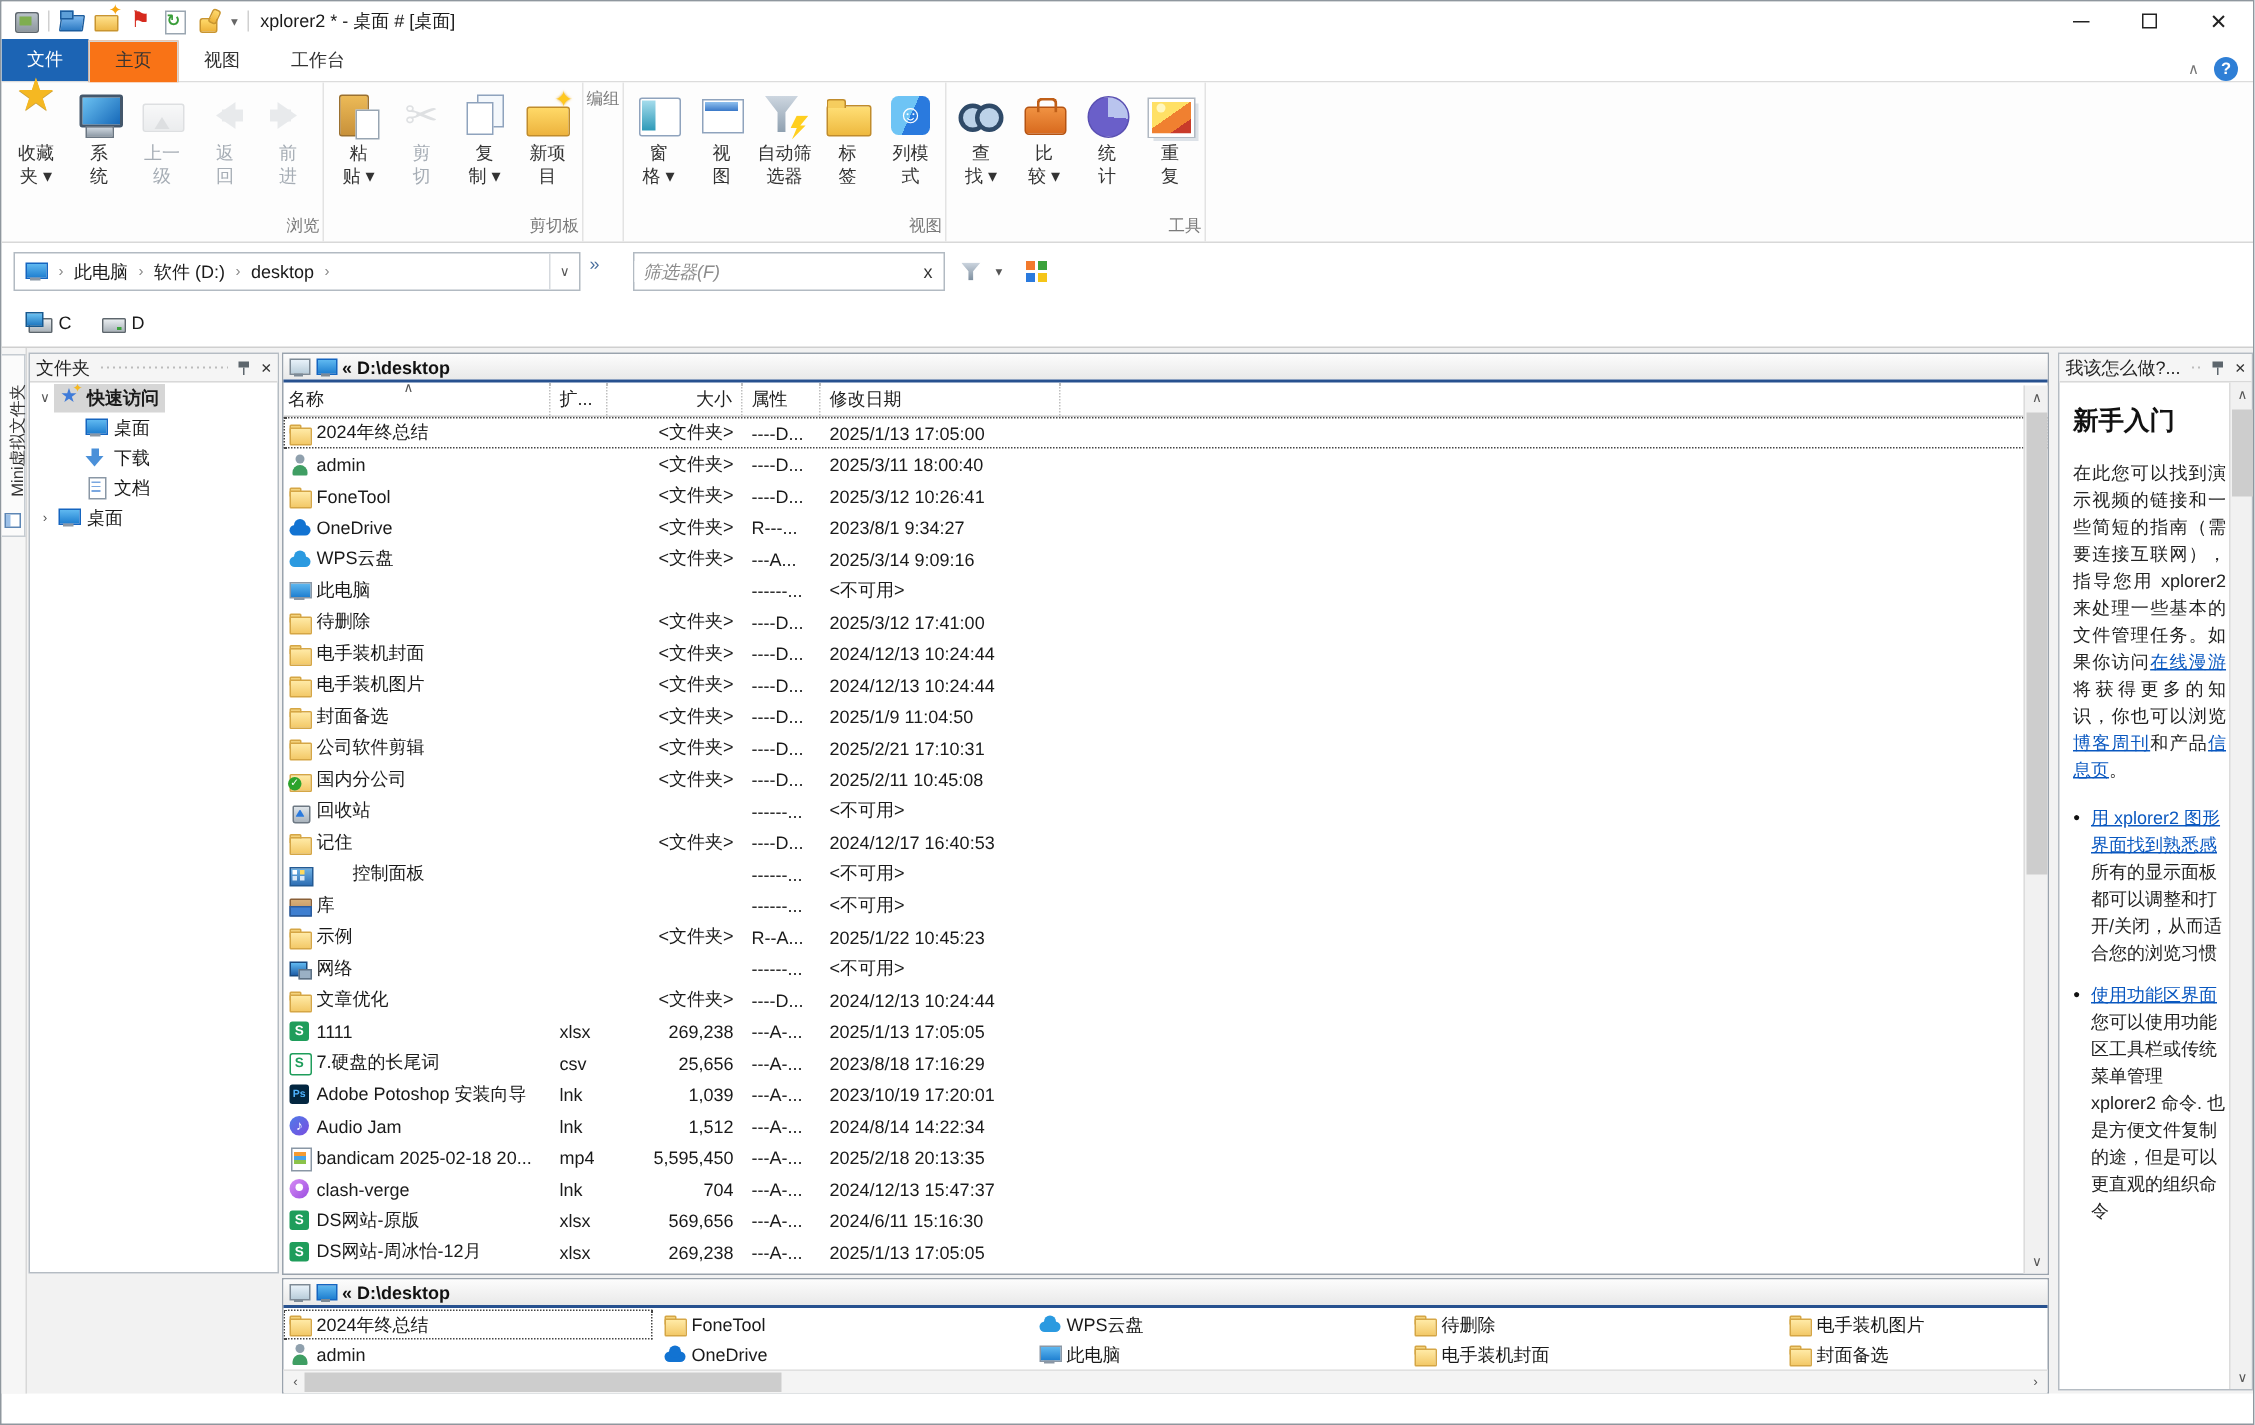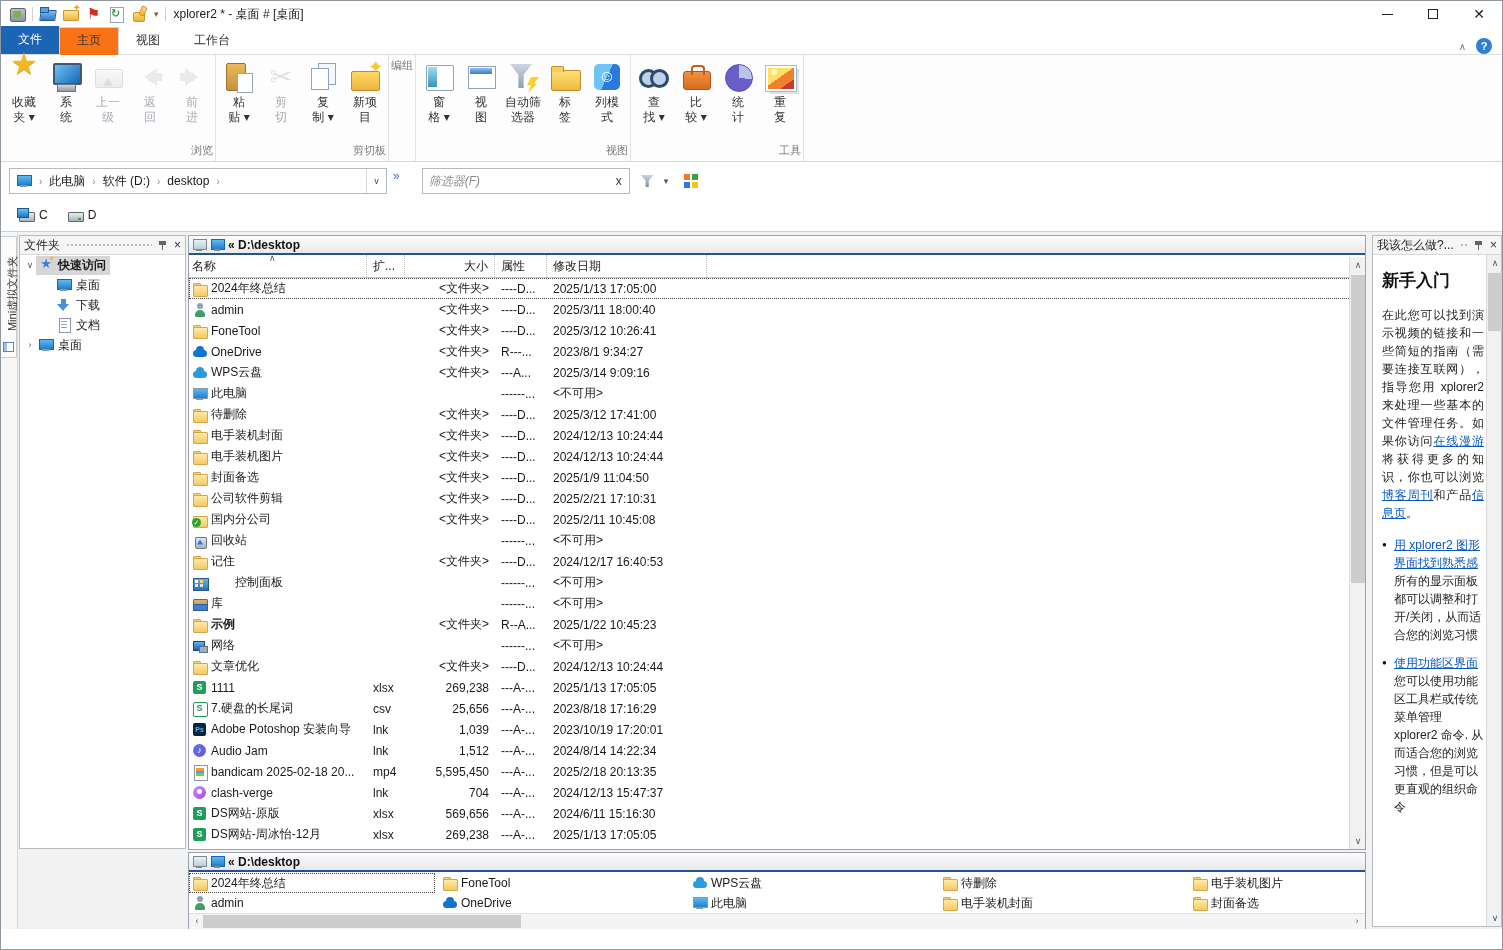--- a/index.html
+++ b/index.html
@@ -653,21 +653,21 @@
               <span style="overflow: hidden; text-overflow: ellipsis;">库</span>
             </div>
             <div class="lcell c-ext"></div>
             <div class="lcell c-size"></div>
             <div class="lcell c-attr">------...</div>
             <div class="lcell c-date">&lt;不可用&gt;</div>
           </div>
           <div class="lrow">
             <div class="lcell c-name">
               <span class="fic folder"></span>
-              <span style="overflow: hidden; text-overflow: ellipsis; font-weight: bold;">示例</span>
+              <span style="overflow: hidden; text-overflow: ellipsis;">示例</span>
             </div>
             <div class="lcell c-ext"></div>
             <div class="lcell c-size">&lt;文件夹&gt;</div>
             <div class="lcell c-attr">R--A...</div>
             <div class="lcell c-date">2025/1/22 10:45:23</div>
           </div>
           <div class="lrow">
             <div class="lcell c-name">
               <span class="fic network"></span>
               <span style="overflow: hidden; text-overflow: ellipsis;">网络</span>
@@ -785,21 +785,21 @@
       <div id="help-body">
         <div id="help-title">新手入门</div>
         <div id="help-intro"><span>在此您可以找到演示视频的链接和一些简短的指南（需要连接互联网），指导您用 xplorer2 来处理一些基本的文件管理任务。如果你访问</span><span class="hlink">在线漫游</span><span>将获得更多的知识，你也可以浏览</span><span class="hlink">博客周刊</span><span>和产品</span><span class="hlink">信息页</span><span>。</span></div>
         <div id="help-bullets">
             <div class="hbullet">
               <div class="hlink">用 xplorer2 图形界面找到熟悉感</div>
               <div class="htext">所有的显示面板都可以调整和打开/关闭，从而适合您的浏览习惯</div>
             </div>
             <div class="hbullet">
               <div class="hlink">使用功能区界面</div>
-              <div class="htext">您可以使用功能区工具栏或传统菜单管理 xplorer2 命令. 从而适合您的浏览习惯，但是可以更直观的组织命令</div>
+              <div class="htext">您可以使用功能区工具栏或传统菜单管理 xplorer2 命令. 也是方便文件复制的途，但是可以更直观的组织命令</div>
             </div>
           </div>
       </div>
       <div class="vsb" id="help-vsb">
         <div class="arr up">∧</div>
         <div class="thumb"></div>
         <div class="arr down">∨</div>
       </div>
     </div>
 

